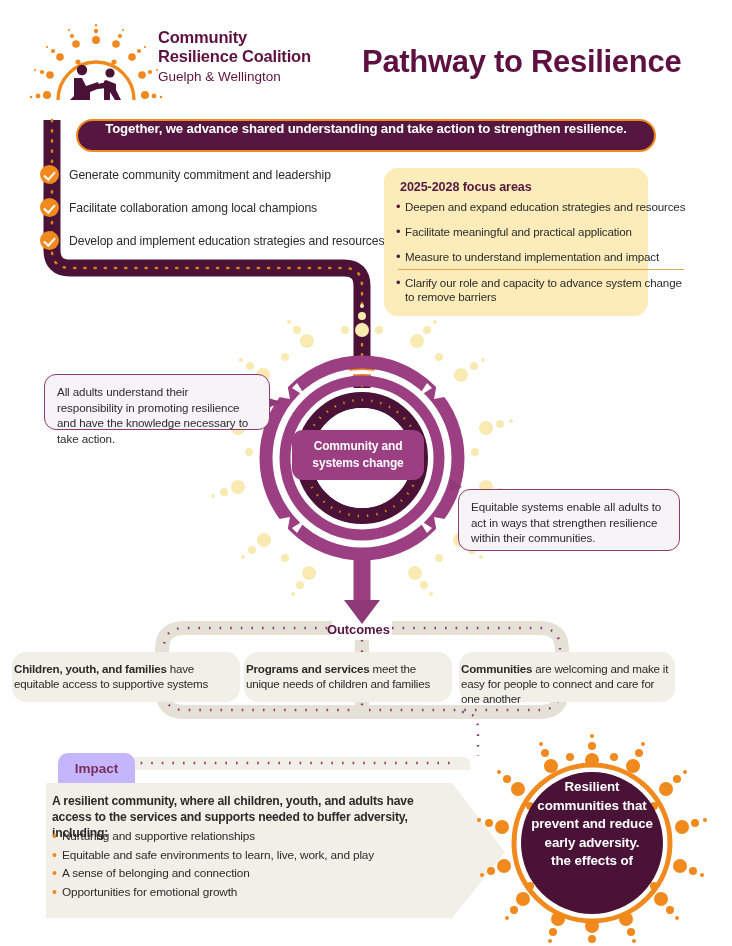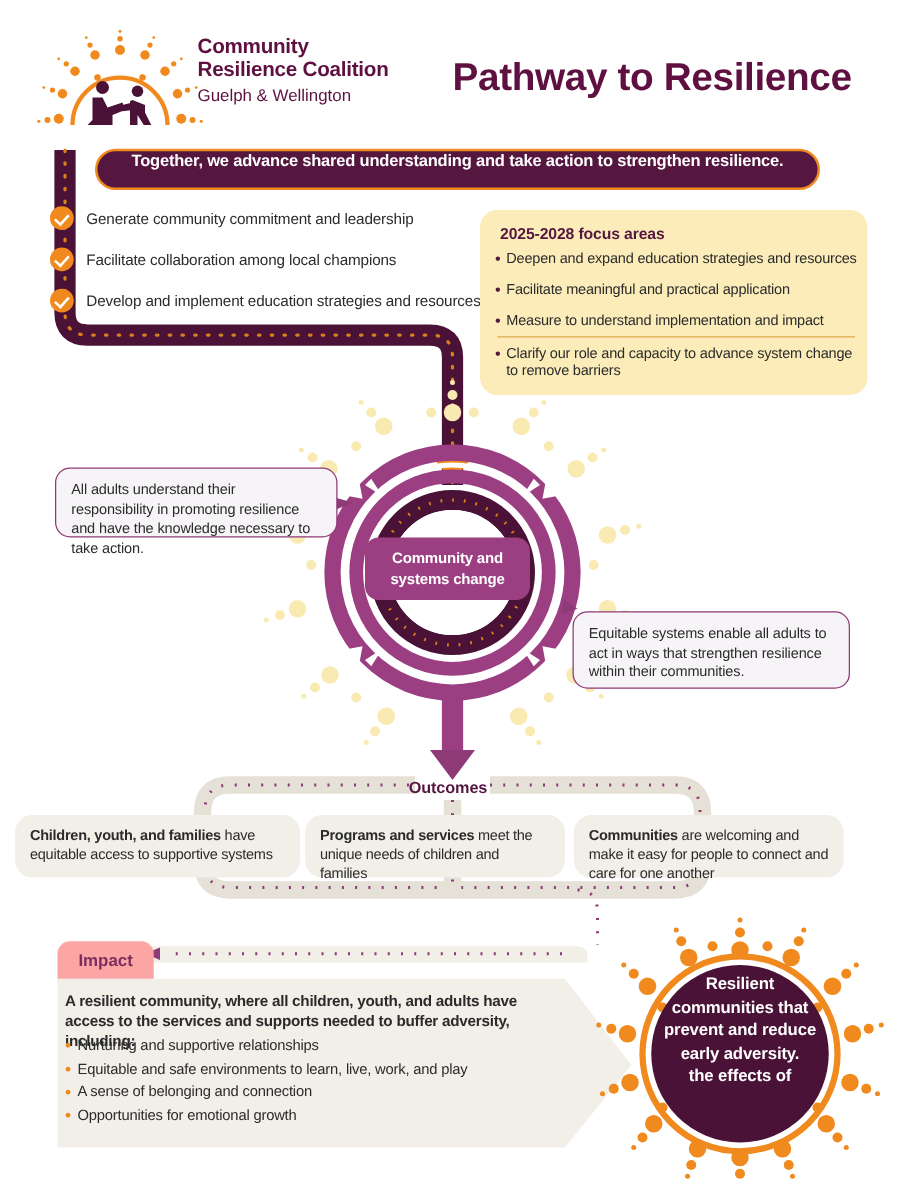--- a/index.html
+++ b/index.html
@@ -26,21 +26,21 @@
   .act-row{display:flex;align-items:center;height:27px;margin-bottom:6px;}
   .act-check{width:19px;height:19px;border-radius:50%;background:#f08a1e;
       flex:0 0 19px;margin-right:10px;position:relative;}
   .act-check::after{content:"";position:absolute;left:5.5px;top:4px;
       width:5px;height:9px;border:solid #fff;border-width:0 2.2px 2.2px 0;
       transform:rotate(42deg);}
   .act-label{font-size:12.2px;color:#2b2b2b;letter-spacing:-.1px;
       white-space:nowrap;}
 
   
-  #focus-box{left:384px;top:168px;width:310px;height:148px;
+  #focus-box{left:384px;top:168px;width:264px;height:148px;
       background:#fbecb9;border-radius:14px;}
   #focus-title{position:absolute;left:16px;top:12px;font-size:12.6px;
       font-weight:bold;color:#55163f;letter-spacing:-.1px;}
   #focus-list{position:absolute;left:12px;top:32px;width:292px;}
   .focus-item{display:flex;font-size:11.6px;color:#2b2b2b;
       line-height:14px;margin-bottom:11px;letter-spacing:-.15px;}
   .focus-bullet{flex:0 0 9px;color:#55163f;font-size:13px;line-height:13px;}
   #focus-divider{position:absolute;left:14px;top:101px;width:286px;height:1px;
       background:#e0a94f;}
   #focus-last{position:absolute;left:12px;top:108px;width:292px;display:flex;
@@ -57,29 +57,29 @@
   #center-pill{left:292px;top:430px;width:132px;height:50px;border-radius:11px;
       background:#9b3f82;display:flex;align-items:center;justify-content:center;
       text-align:center;}
   #center-pill span{color:#fff;font-size:12px;font-weight:600;line-height:17px;
       letter-spacing:-.15px;}
 
   
   #outcomes-label{left:327px;top:622px;font-size:13px;font-weight:bold;
       color:#55163f;letter-spacing:-.1px;}
   .outcome-card{position:absolute;top:652px;height:50px;background:#f2efe9;
-      border-radius:14px;box-sizing:border-box;padding:9px 12px;
+      border-radius:14px;box-sizing:border-box;padding:9px 2px;
       font-size:11.6px;line-height:15px;color:#2b2b2b;letter-spacing:-.2px;}
   #outcome-0{left:12px;width:228px;}
   #outcome-1{left:244px;width:208px;}
   #outcome-2{left:459px;width:216px;}
   .outcome-card b{font-weight:bold;}
 
   
-  #impact-tab{left:46px;top:753px;width:77px;height:30px;background:#fca5a5;
+  #impact-tab{left:58px;top:753px;width:77px;height:30px;background:#c4b5fd;
       border-radius:10px 10px 0 0;display:flex;align-items:center;
       justify-content:center;}
   #impact-tab span{font-size:13.5px;font-weight:bold;color:#7c2f5e;}
   #impact-head{position:absolute;left:52px;top:793px;width:392px;
       font-size:12.2px;font-weight:bold;line-height:16px;color:#2b2b2b;
       letter-spacing:-.2px;}
   #impact-list{position:absolute;left:52px;top:827px;width:400px;}
   .impact-item{display:flex;font-size:11.8px;line-height:18.5px;color:#2b2b2b;
       letter-spacing:-.15px;}
   .impact-bullet{flex:0 0 10px;color:#f08a1e;font-size:14px;line-height:18.5px;}

